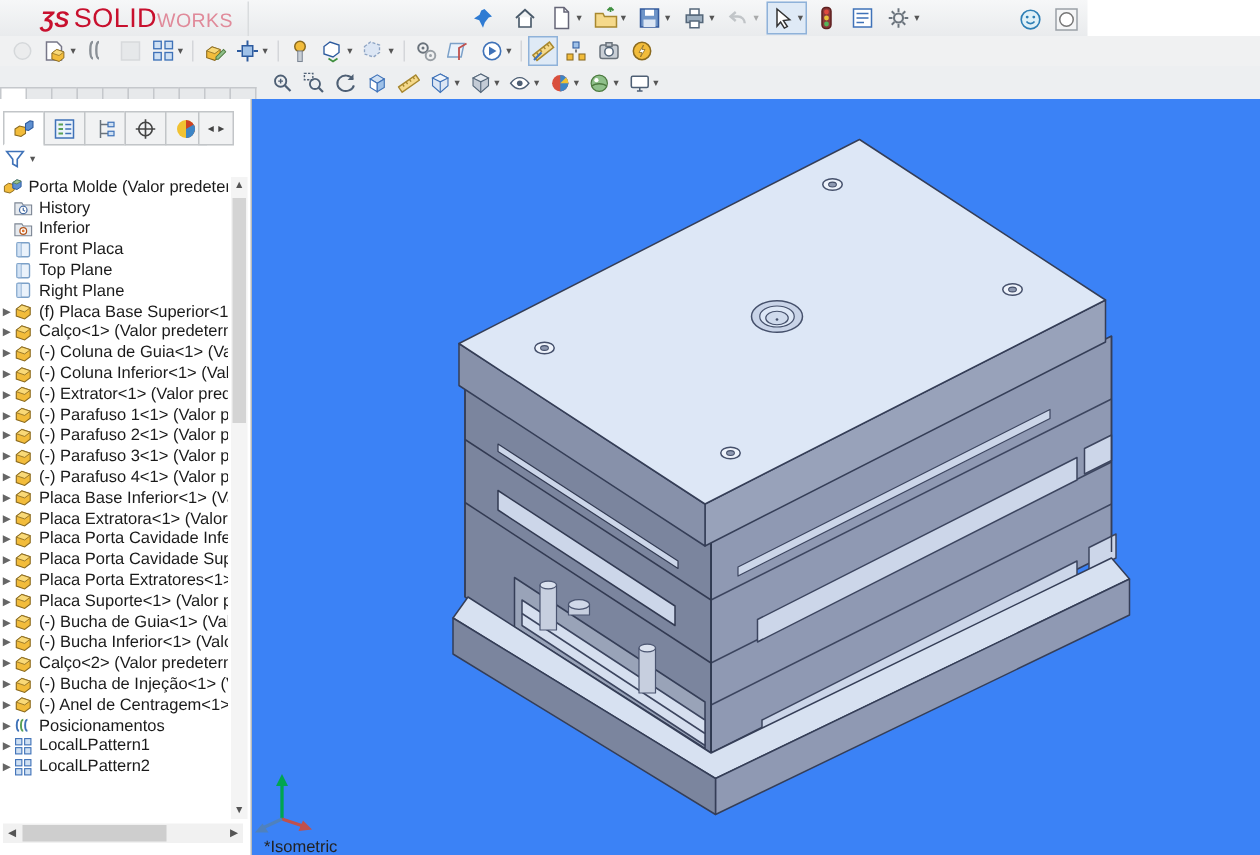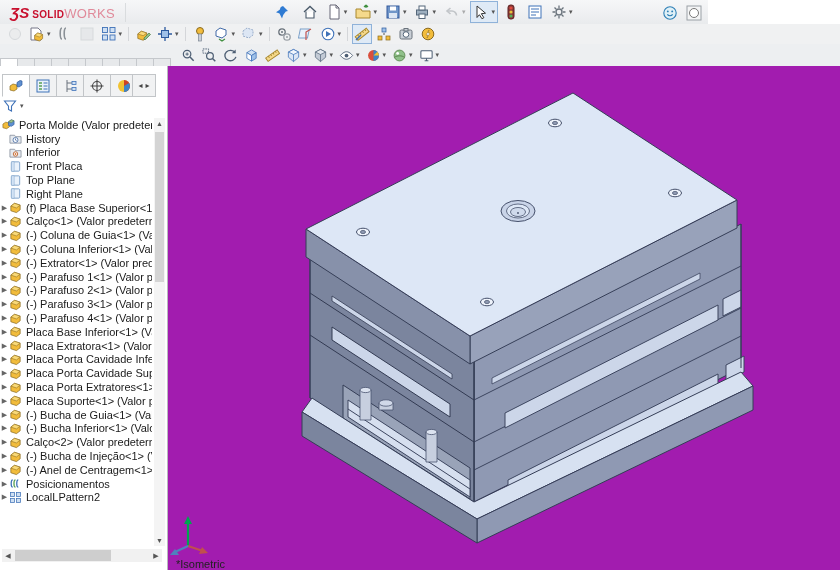--- a/index.html
+++ b/index.html
@@ -1,24 +1,24 @@
 <!DOCTYPE html>
 <html style="--model-top: #dde7f6; --model-right: #8f99b3; --model-left: #7b859e; --model-plate-right: #98a2ba; --model-plate-left: #8791aa; --model-recess: #ccd6e9; --model-strip: #d7e1f1; --model-interior: #99a3b8; --model-slab: #d6dfef; --model-cyl: #c7cfdf; --model-edge: #353e57; --triad-x: #c0504d; --triad-y: #00a550; --triad-z: #4f81bd; --brand-red: #c8102e;"><head>
 <meta charset="utf-8">
 <style>
   html,body{margin:0;padding:0;}
   body{width:840px;height:570px;position:relative;overflow:hidden;background:#fff;
        font-family:"Liberation Sans",sans-serif;-webkit-font-smoothing:antialiased;}
   
   .titlebar{position:absolute;left:0;top:0;width:708px;height:24px;display:flex;align-items:center;
-            background:linear-gradient(#f6f7f8,#e9ebed);border-bottom:1px solid #d4d7da;}
+            background:linear-gradient(#f6f7f8,#e9ebed);border-bottom:1px solid #d4d7da;padding-left:17px;}
   .logo{display:flex;align-items:baseline;margin-left:8px;margin-right:14px;padding:1px 10px 1px 2px;
         border-right:1px solid #d9dcde;}
   .logo .ds{font-style:italic;font-weight:bold;font-size:15px;color:#c8102e;margin-right:3px;}
-  .logo .solid{font-weight:bold;font-size:10px;color:#c8102e;letter-spacing:.3px;}
+  .logo .solid{font-weight:normal;font-size:18px;color:#c8102e;letter-spacing:.3px;}
   .logo .works{font-weight:normal;font-size:13px;color:#e08a9a;letter-spacing:.3px;}
   .menubar{display:flex;}
   .menu-item{font-size:12px;color:#222;padding:3px 9px;cursor:default;}
   .pin{margin:0 8px;}
   .qb{display:flex;align-items:center;}
   .qb-btn{display:flex;align-items:center;padding:2px 2px;margin:0 1px;border:1px solid transparent;}
   .qb-btn.pressed{background:#dfeaf6;border:1px solid #8fb2d9;}
   .qb-btn.disabled{opacity:.45;}
   .caret{font-size:7px;color:#555;margin-left:2px;}
   .win-title{position:absolute;left:0;right:0;text-align:center;font-size:11px;color:#333;pointer-events:none;}
@@ -35,21 +35,21 @@
           border-bottom:1px solid #c9ccd0;display:flex;align-items:flex-end;}
   .tabs{display:flex;align-items:flex-end;height:22px;}
   .tab{font-size:11px;color:#333;background:#e7e9eb;border:1px solid #c5c8cc;border-bottom:none;
        padding:4px 8px 3px;margin-right:-1px;white-space:nowrap;}
   .tab.active{background:#fff;font-weight:bold;color:#111;position:relative;z-index:2;}
   .headsup{display:flex;align-items:center;margin-left:8px;height:22px;}
   .hu-btn{display:flex;align-items:center;padding:1px 2px;margin:0 1px;}
   
   .main{position:absolute;left:0;top:66px;width:840px;height:504px;display:flex;}
   .panel{width:167px;background:#fff;border-right:1px solid #b7babd;position:relative;flex:none;}
-  .viewport{flex:1;position:relative;background:#a21caf;overflow:hidden;}
+  .viewport{flex:1;position:relative;background:#3b82f6;overflow:hidden;}
   
   .mgr-tabs{position:absolute;left:2px;top:8px;display:flex;height:21px;}
   .mgr-tab{width:26px;height:21px;border:1px solid #c2c5c8;margin-right:-1px;display:flex;
            align-items:center;justify-content:center;background:#f1f2f3;}
   .mgr-tab.active{background:#fff;border-bottom-color:#fff;}
   .mgr-scroll{width:22px;height:21px;border:1px solid #c2c5c8;display:flex;align-items:center;
               justify-content:center;font-size:8px;color:#444;background:#f1f2f3;gap:3px;}
   .filter-row{position:absolute;left:2px;top:31px;height:18px;display:flex;align-items:center;}
   .tree{position:absolute;left:0;top:52px;width:152px;height:428px;overflow:hidden;}
   .tree-row{height:13.8px;display:flex;align-items:center;white-space:nowrap;overflow:hidden;}
@@ -841,20 +841,34 @@
           <span class="t-icon">
             <svg viewBox="0 0 14 14">
               <g fill="#cfe0f3" stroke="#3f72b8" stroke-width=".8">
                 <rect x="1.5" y="1.5" width="4.5" height="4.5"></rect>
                 <rect x="8" y="1.5" width="4.5" height="4.5"></rect>
                 <rect x="1.5" y="8" width="4.5" height="4.5"></rect>
                 <rect x="8" y="8" width="4.5" height="4.5"></rect>
               </g>
             </svg>
           </span>
+          <span class="lbl">LocalLPattern1</span>
+        </div>
+        <div class="tree-row has-arrow">
+          <span class="arrow">▶</span>
+          <span class="t-icon">
+            <svg viewBox="0 0 14 14">
+              <g fill="#cfe0f3" stroke="#3f72b8" stroke-width=".8">
+                <rect x="1.5" y="1.5" width="4.5" height="4.5"></rect>
+                <rect x="8" y="1.5" width="4.5" height="4.5"></rect>
+                <rect x="1.5" y="8" width="4.5" height="4.5"></rect>
+                <rect x="8" y="8" width="4.5" height="4.5"></rect>
+              </g>
+            </svg>
+          </span>
           <span class="lbl">LocalLPattern2</span>
         </div>
       </div>
     <div class="vscroll">
       <div class="sb-arrow">▲</div>
       <div class="vthumb"></div>
       <div class="sb-arrow down">▼</div>
     </div>
     <div class="hscroll">
       <div class="hs-arrow">◀</div>

